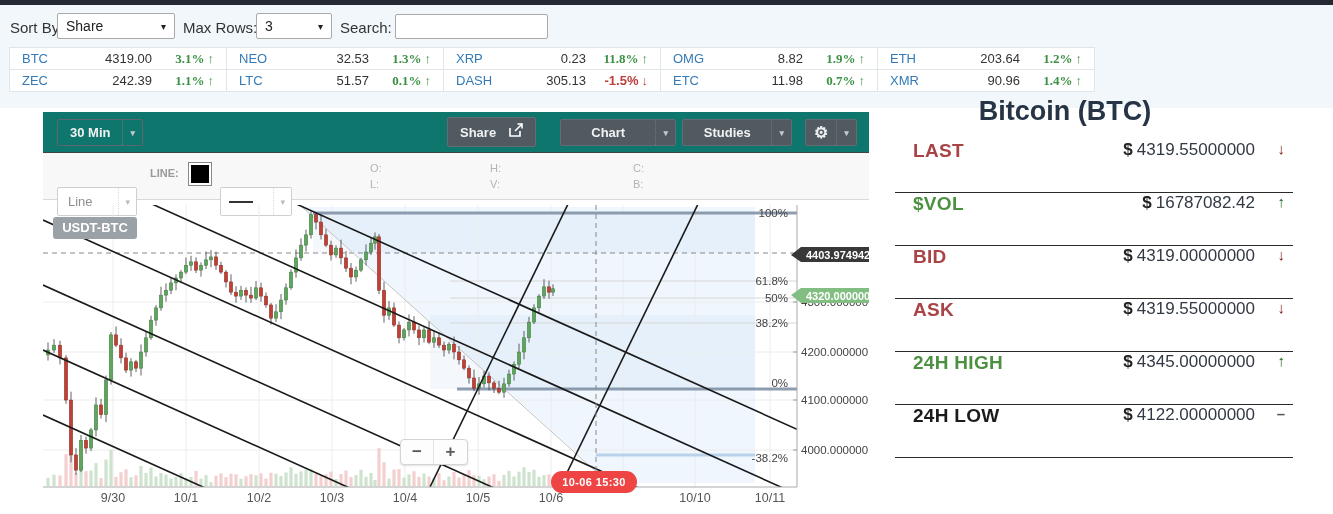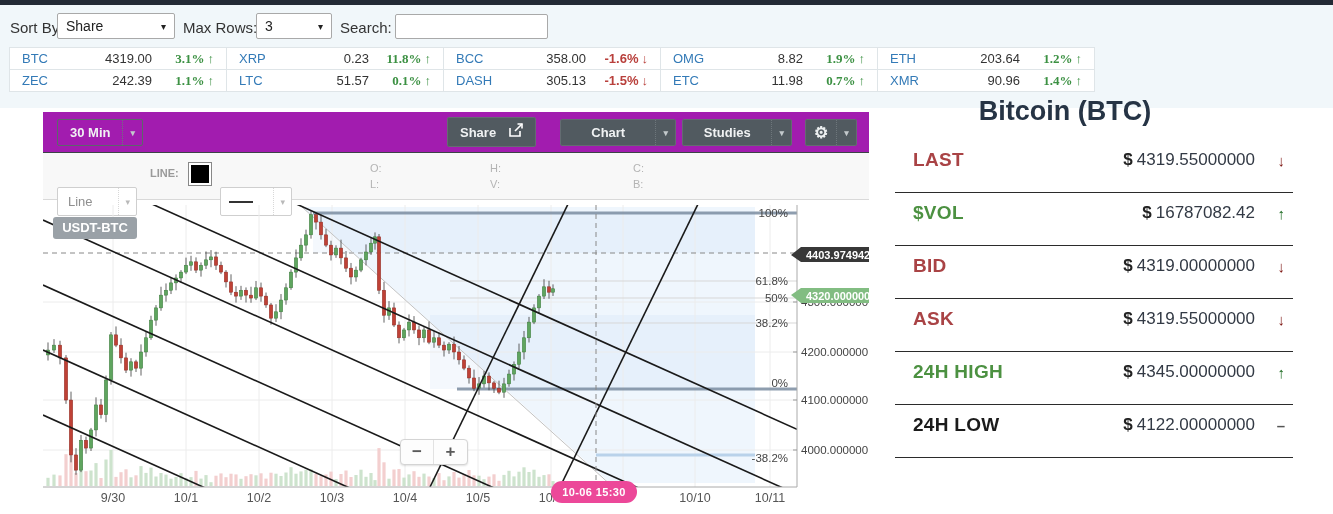--- a/index.html
+++ b/index.html
@@ -26,21 +26,21 @@
     display:flex; align-items:center; font-size:13px; padding:0 12px 0 12px; cursor:pointer; }
   .tcell.empty { background:transparent; border-color:transparent; cursor:default; }
   .tsym { color:#337ab7; width:52px; }
   .tprice { color:#333; width:78px; text-align:right; }
   .tchange { flex:1; text-align:right; font-weight:bold; }
   .tchange .arr { font-weight:900; margin-left:3px; }
   .up { color:#3c9143;font-family:Liberation Serif, serif; } .down { color:#b9403c; }
 
   
   .widget { position:absolute; left:43px; top:112px; width:826px; height:396px; background:#fff; }
-  .tb-dark { position:absolute; left:0; top:0; width:826px; height:41px; background:#a21caf; border-bottom:1px solid #3c4347; }
+  .tb-dark { position:absolute; left:0; top:0; width:826px; height:41px; background:#0f766e; border-bottom:1px solid #3c4347; }
   .tb-btn { position:absolute; top:7px; height:27px; display:flex; align-items:center; border:1px solid #636c71;
     color:#f0f2f3; font-size:13px; font-weight:bold; cursor:pointer; background:#515a60; border-radius:2px; }
   .tb-btn .lbl { padding:0 12px; }
   .tb-btn .arrpart { height:100%; display:flex; align-items:center; padding:0 7px; border-left:1px dotted #6d767b; color:#c3c9cc; font-size:9px; }
   .tb-btn.ghost { background:transparent; border-color:#5d666b; }
   .shareicon { margin-right:10px; }
   .tb-dark .gear { font-size:16px; padding:0 8px; color:#eceff0; }
 
   .tb-light { position:absolute; left:0; top:41px; width:826px; height:47px; background:#f8f8f8; border-bottom:1px solid #d9d9d9; }
   .lt-select { position:absolute; top:9px; height:29px; background:#fff; border:1px solid #cfcfcf; border-radius:2px;
@@ -52,28 +52,28 @@
   .lineglyph { display:inline-block; width:24px; height:2px; background:#333; margin:0 8px; }
   .ohlc { position:absolute; top:7px; font-size:11px; color:#b4b4b4; line-height:16px; }
 
   .chartarea { position:absolute; left:0; top:88px; width:826px; height:308px; cursor:crosshair; }
 
   .zoomctl { position:absolute; left:357px; top:327px; width:68px; height:26px; background:#fdfdfd; border:1px solid #d4d4d4;
     border-radius:4px; box-shadow:0 1px 2px rgba(0,0,0,.12); display:flex; z-index:5; }
   .zoomctl .zbtn { width:50%; display:flex; align-items:center; justify-content:center; font-size:17px; font-weight:bold; color:#5a5a5a; cursor:pointer; }
   .zoomctl .zbtn:first-child { border-right:1px solid #e2e2e2; }
 
-  .timetip { position:absolute; left:508px; top:369px; width:86px; height:22px; background:#ec4899; border-radius:11px;
+  .timetip { position:absolute; left:508px; top:359px; width:86px; height:22px; background:#ef4444; border-radius:11px;
     color:#fff; font-size:11px; font-weight:bold; letter-spacing:.4px; display:flex; align-items:center; justify-content:center; z-index:6; }
 
   
   .panel { position:absolute; left:895px; top:96px; width:398px; }
   .ptitle { text-align:center; padding-right:58px; font-size:27px; font-weight:bold; color:#263445; }
   .prows { margin-top:13px; }
-  .prow { height:53px; display:flex; align-items:center; border-bottom:1px solid #2b2b2b; padding:0 8px 12px 18px; }
+  .prow { height:53px; display:flex; align-items:flex-start; border-bottom:1px solid #2b2b2b; padding:0 8px 12px 18px; }
   .plabel { font-size:19px; font-weight:bold; letter-spacing:.3px; }
   .plabel.red { color:#a94345; } .plabel.green { color:#4c9141; } .plabel.black { color:#1b1b1b; }
   .pval { margin-left:auto; font-size:17px; color:#333a45; }
   .pval .cur { font-weight:bold; color:#222; margin-right:4px; }
   .parr { width:30px; text-align:right; font-size:15px; font-weight:900; }
   .parr.red { color:#7d1511; } .parr.green { color:#1d6b22; } .parr.flat { color:#555; }
 </style>
 </head>
 <body>
 
@@ -97,28 +97,28 @@
       <input class="searchbox" style="left: 395px;" value="">
     </div>
     <div class="ticker">
       <div class="trow" id="trow0">
           <div class="tcell">
             <span class="tsym">BTC</span>
             <span class="tprice">4319.00</span>
             <span class="tchange up"><span class="chg">3.1%</span><span class="arr">↑</span></span>
           </div>
           <div class="tcell">
+            <span class="tsym">NEO</span>
+            <span class="tprice">32.53</span>
+            <span class="tchange up"><span class="chg">1.3%</span><span class="arr">↑</span></span>
+          </div>
+          <div class="tcell">
             <span class="tsym">XRP</span>
             <span class="tprice">0.23</span>
             <span class="tchange up"><span class="chg">11.8%</span><span class="arr">↑</span></span>
-          </div>
-          <div class="tcell">
-            <span class="tsym">BCC</span>
-            <span class="tprice">358.00</span>
-            <span class="tchange down"><span class="chg">-1.6%</span><span class="arr">↓</span></span>
           </div>
           <div class="tcell">
             <span class="tsym">OMG</span>
             <span class="tprice">8.82</span>
             <span class="tchange up"><span class="chg">1.9%</span><span class="arr">↑</span></span>
           </div>
           <div class="tcell">
             <span class="tsym">ETH</span>
             <span class="tprice">203.64</span>
             <span class="tchange up"><span class="chg">1.2%</span><span class="arr">↑</span></span>

